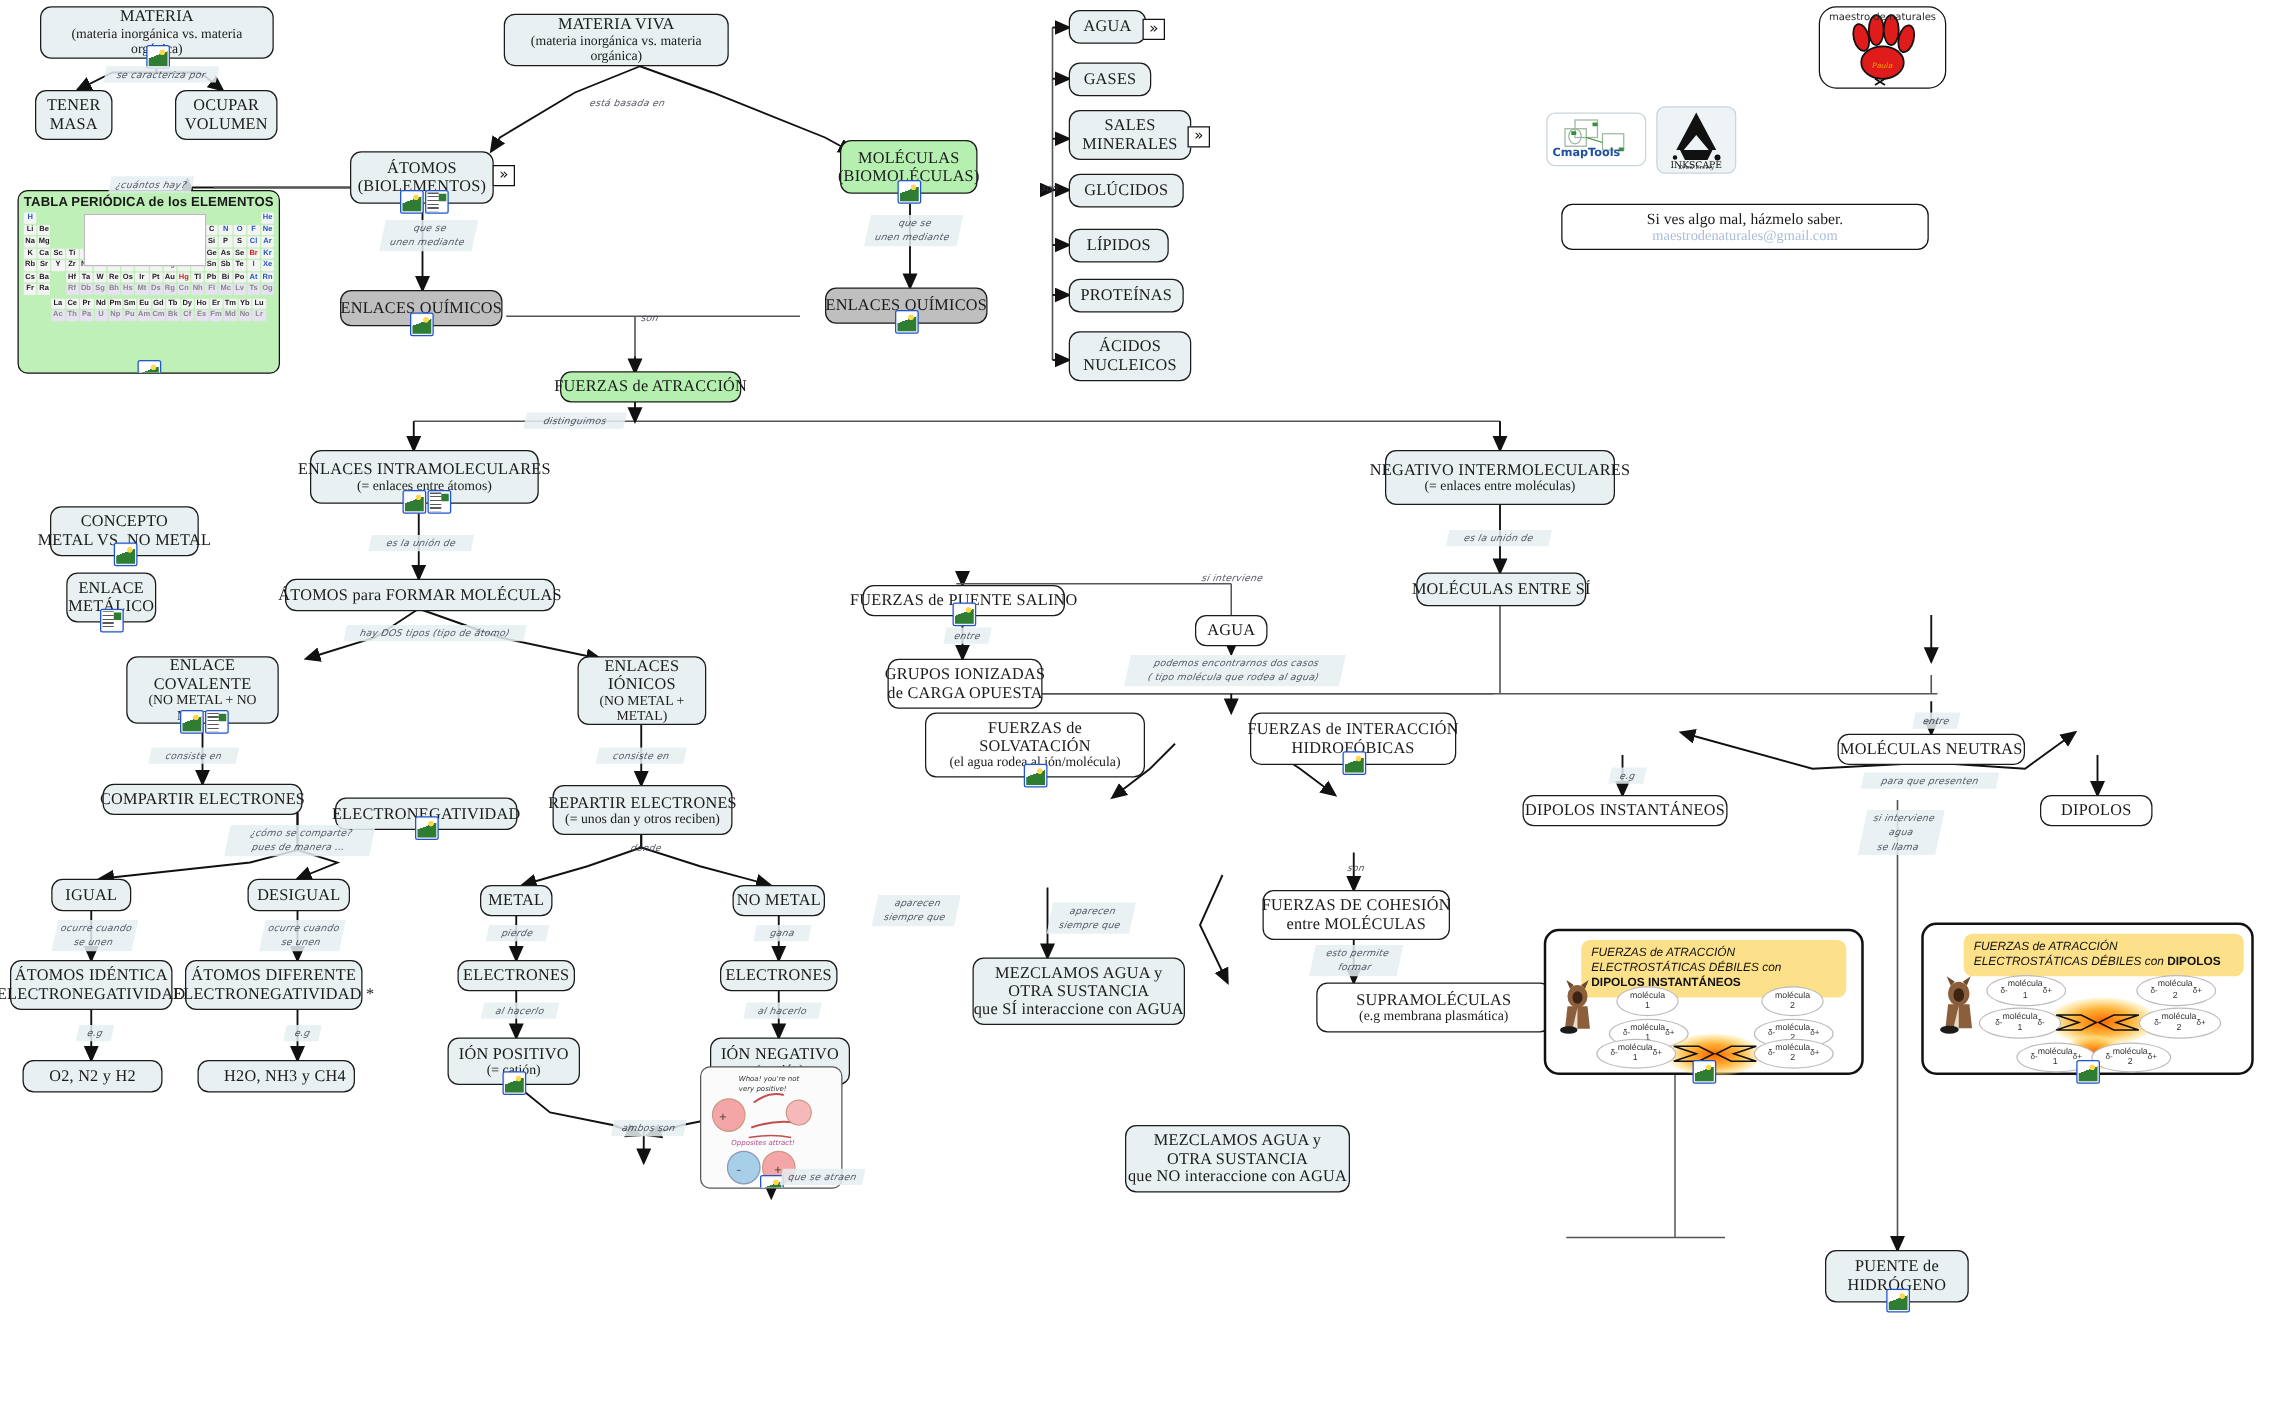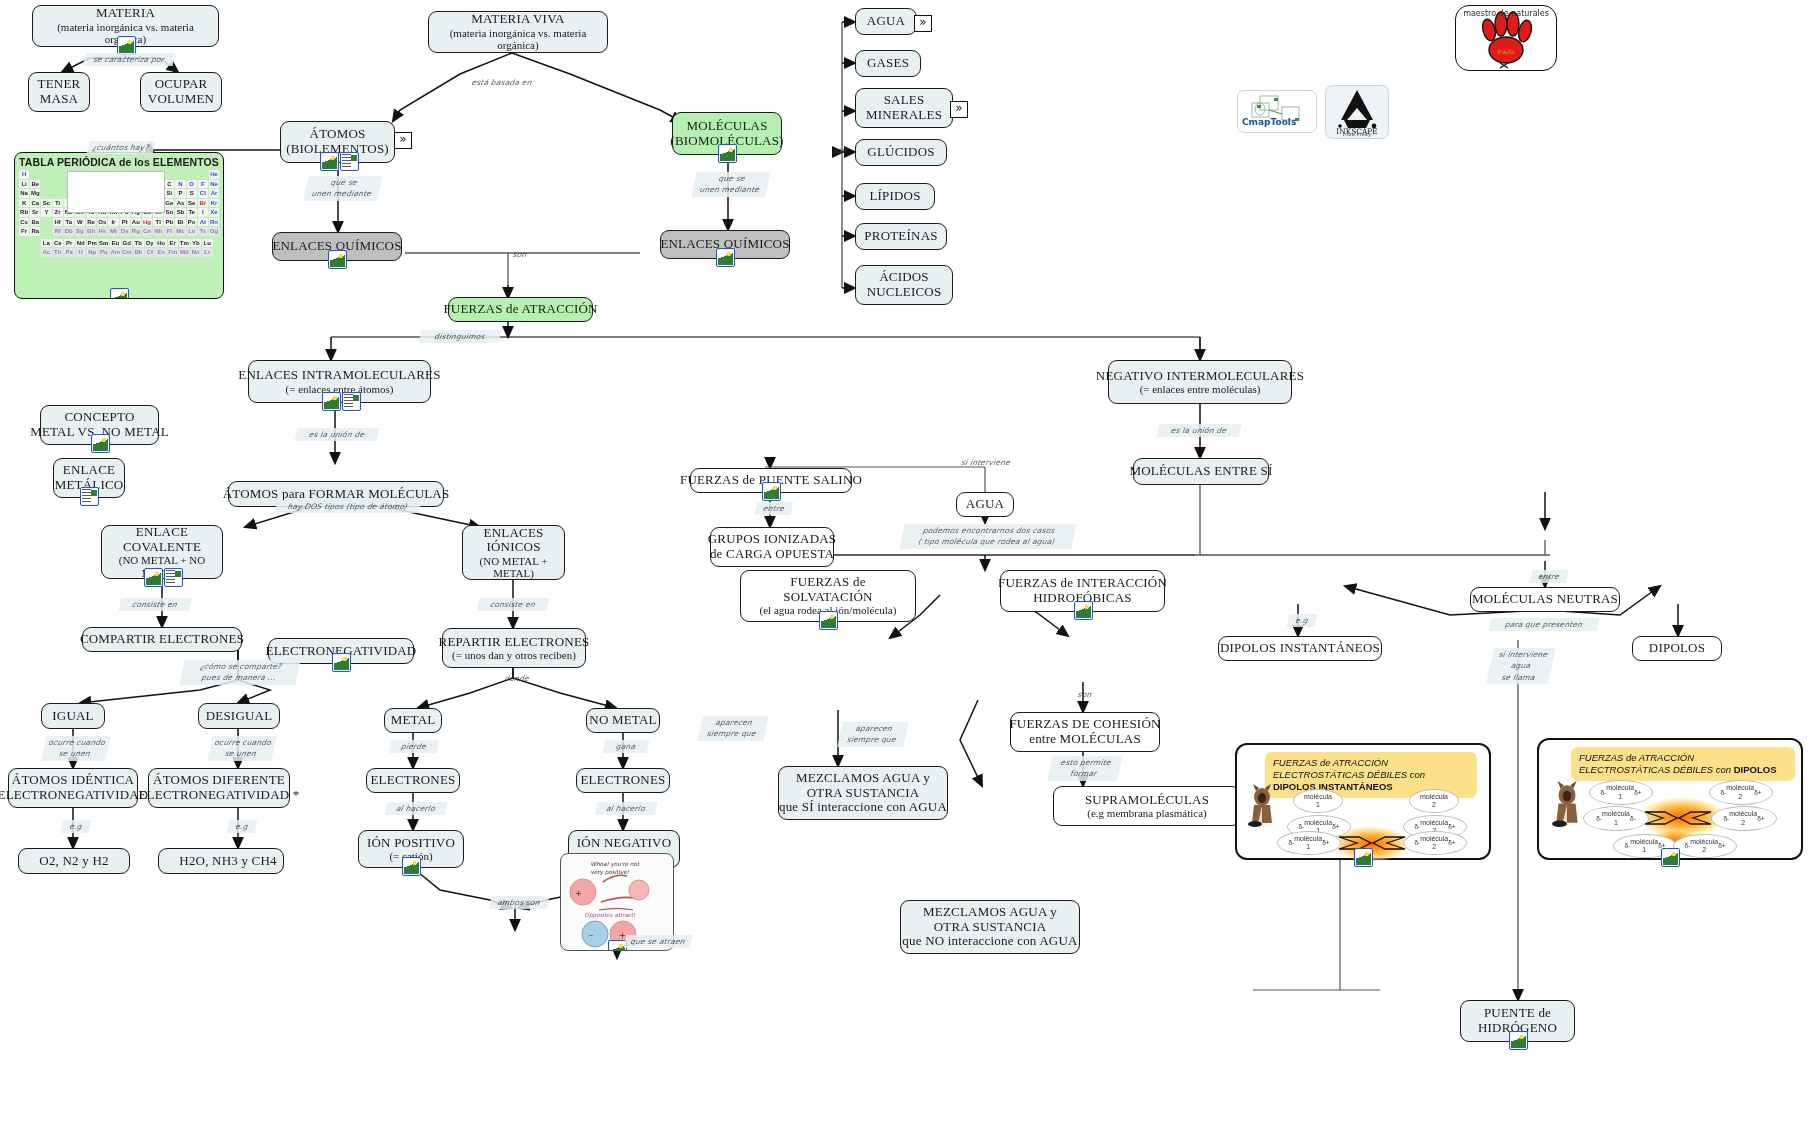--- a/index.html
+++ b/index.html
@@ -222,21 +222,21 @@
   <div class="node" style="left:28px;top:72px;width:62px;height:40px;">
     <span class="t1">TENER</span>
     <span class="t1">MASA</span>
   </div>
 
   <div class="node" style="left:140px;top:72px;width:82px;height:40px;">
     <span class="t1">OCUPAR</span>
     <span class="t1">VOLUMEN</span>
   </div>
 
-  <div class="node" style="left:428px;top:11px;width:180px;height:42px;">
+  <div class="node" style="left:403px;top:11px;width:180px;height:42px;">
     <span class="t1">MATERIA VIVA</span>
     <span class="t2">(materia inorgánica vs. materia orgánica)</span>
   </div>
 
   <div class="node" style="left:280px;top:121px;width:115px;height:42px;">
     <span class="t1">ÁTOMOS</span>
     <span class="t1">(BIOLEMENTOS)</span>
     <span class="chev" style="left:113px;top:10px;">»</span>
     <span class="ico" style="left:50%;margin-left:-18px;">
       <span class="icon pic"></span>
@@ -303,21 +303,21 @@
       <span class="icon pic"></span>
       <span class="icon doc"></span>
     </span>
   </div>
 
   <div class="node" style="left:1108px;top:360px;width:184px;height:44px;">
     <span class="t1">NEGATIVO INTERMOLECULARES</span>
     <span class="t2">(= enlaces entre moléculas)</span>
   </div>
 
-  <div class="node" style="left:228px;top:463px;width:216px;height:26px;margin-top:18px;">
+  <div class="node" style="left:228px;top:463px;width:216px;height:26px;">
     <span class="t1">ÁTOMOS para FORMAR MOLÉCULAS</span>
   </div>
 
   <div class="node" style="left:1133px;top:458px;width:136px;height:27px;">
     <span class="t1">MOLÉCULAS ENTRE SÍ</span>
   </div>
 
   <div class="node" style="left:40px;top:405px;width:119px;height:40px;">
     <span class="t1 sm">CONCEPTO</span>
     <span class="t1 sm">METAL VS. NO METAL</span>
@@ -901,14 +901,18 @@
     <svg viewBox="0 0 62 52" width="62" height="52">
       <path d="M31,4 L47,34 L41,34 L31,22 L21,34 L15,34 Z" fill="#111"></path>
       <path d="M18,34 L44,34 L40,42 L22,42 Z" fill="#111"></path>
       <circle cx="48" cy="40" r="2.4" fill="#111"></circle>
       <circle cx="14" cy="40" r="1.8" fill="#111"></circle>
       <text x="31" y="48" text-anchor="middle" font-size="7.4" font-family="DejaVu Serif, serif" fill="#111">INKSCAPE</text>
     </svg>
     <div style="position:absolute;left:0;right:0;bottom:1px;text-align:center;font-size:4.5px;font-style:italic;font-family:'DejaVu Serif',serif;color:#333;">Draw Freely</div>
   </div>
 
+  <div id="contact">
+    <div class="l1">Si ves algo mal, házmelo saber.</div>
+    <div class="l2">maestrodenaturales@gmail.com</div>
+  </div>
 
 </div>
 
 </body></html>

